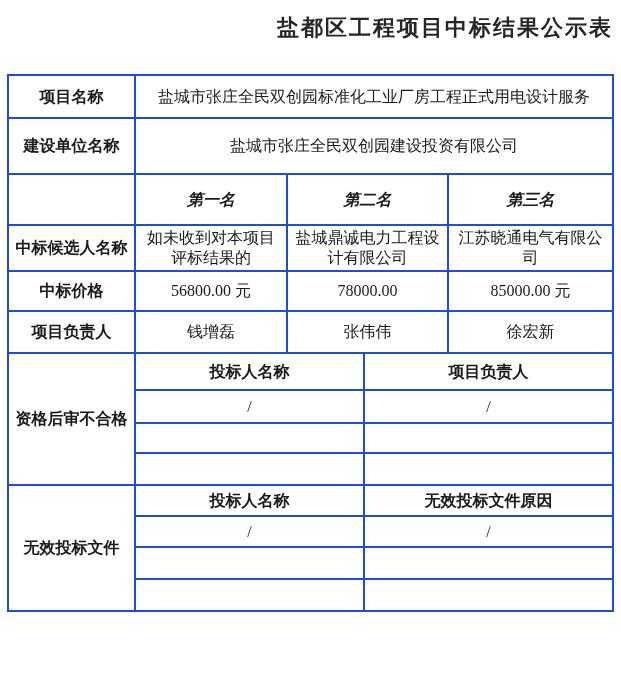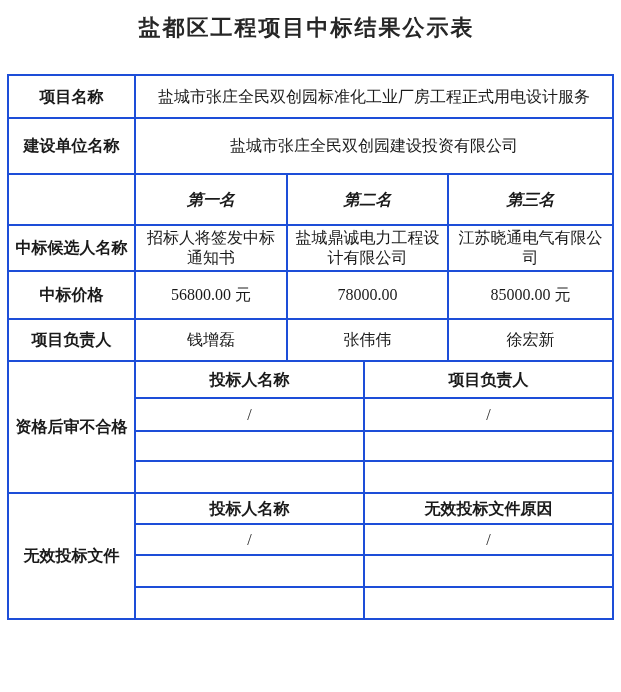--- a/index.html
+++ b/index.html
@@ -9,21 +9,21 @@
   }
   body {
     width: 621px;
     height: 692px;
     font-family: "Liberation Serif", serif;
     color: #1a1a1a;
     overflow: hidden;
   }
   .title {
     margin: 13px 8px 0 0;
-    text-align: center;
+    text-align: right;
     font-size: 22px;
     font-weight: bold;
     letter-spacing: 2px;
     color: #262626;
     font-family: "Liberation Sans", sans-serif;
   }
   table.results {
     border-collapse: collapse;
     table-layout: fixed;
     width: 605px;
@@ -47,21 +47,21 @@
   col.c1 { width: 127px; }
   col.c2 { width: 152px; }
   col.c3 { width: 77px;  }
   col.c4 { width: 84px;  }
   col.c5 { width: 165px; }
   
   tr.r1  { height: 43px; }
   tr.r2  { height: 56px; }
   tr.r3  { height: 51px; font-style: italic; }
   tr.r4  { height: 45px; }
-  tr.r5  { height: 48px; }
+  tr.r5  { height: 40px; }
   tr.r6  { height: 42px; }
   tr.r7  { height: 37px; }
   tr.r8  { height: 33px; }
   tr.r9  { height: 30px; }
   tr.r10 { height: 32px; }
   tr.r11 { height: 31px; }
   tr.r12 { height: 31px; }
   tr.r13 { height: 32px; }
   tr.r14 { height: 32px; }
   .note {
@@ -98,21 +98,21 @@
         <td colspan="4">盐城市张庄全民双创园建设投资有限公司</td>
       </tr>
       <tr class="r3">
         <td></td>
         <th>第一名</th>
         <th colspan="2">第二名</th>
         <th>第三名</th>
       </tr>
       <tr class="r4">
         <th>中标候选人名称</th>
-        <td>招标人将签发中标通知书</td>
+        <td>如未收到对本项目评标结果的</td>
         <td colspan="2">盐城鼎诚电力工程设计有限公司</td>
         <td>江苏晓通电气有限公司</td>
       </tr>
       <tr class="r5">
         <th>中标价格</th>
         <td>56800.00 元</td>
         <td colspan="2">78000.00</td>
         <td>85000.00 元</td>
       </tr>
       <tr class="r6">

